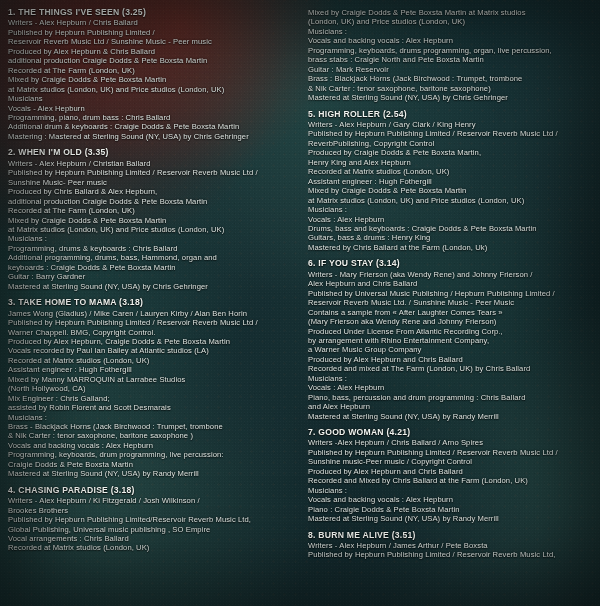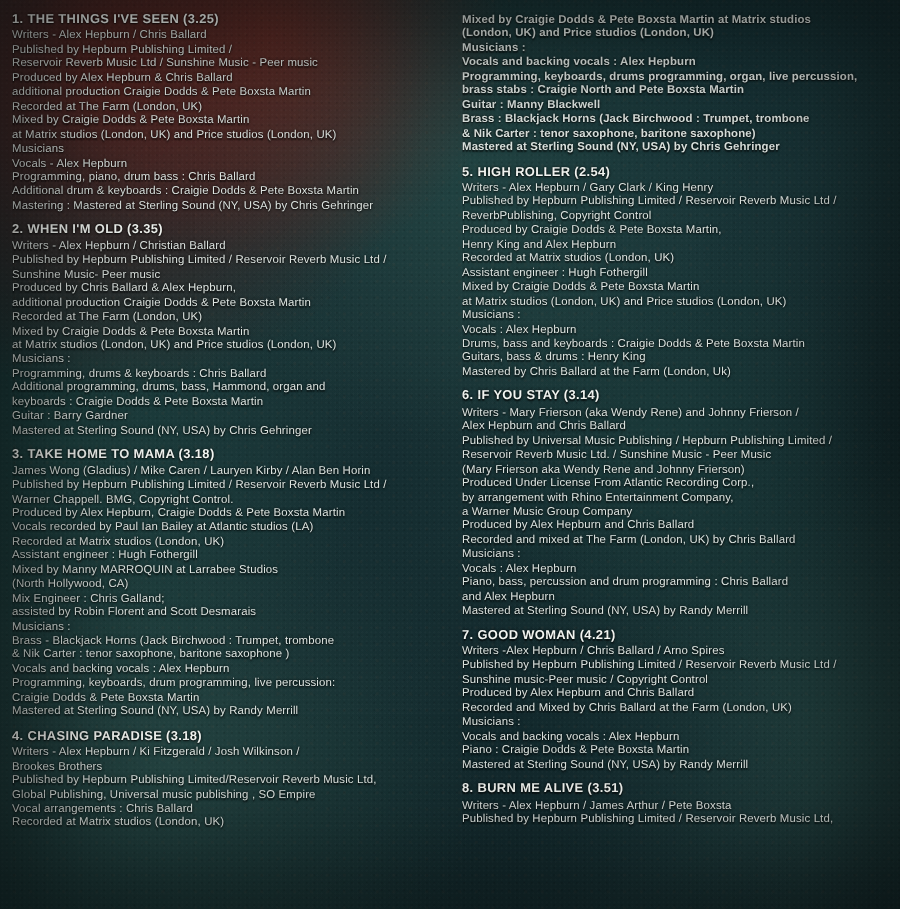--- a/index.html
+++ b/index.html
@@ -66,21 +66,21 @@
   .track { margin-bottom: 7px; }
   .track-title {
     font-weight: bold;
     font-size: 8.6px;
     letter-spacing: 0.25px;
     color: #f2f5f1;
     margin-bottom: 1px;
     white-space: nowrap;
   }
   .credit-line { white-space: nowrap; }
-  .block { margin-bottom: 7px; font-weight: bold; }
+  .block { margin-bottom: 7px; }
 </style>
 </head>
 <body>
 
 <div id="liner">
 
   <div id="col-left" class="col">
       <div class="track">
         <div class="track-title">1. THE THINGS I'VE SEEN (3.25)</div>
         <div class="credit-line">Writers - Alex Hepburn / Chris Ballard</div>
@@ -146,21 +146,21 @@
       </div>
     </div>
   <div id="col-right" class="col">
       <div class="block">
         <div class="credit-line">Mixed by Craigie Dodds &amp; Pete Boxsta Martin at Matrix studios</div>
         <div class="credit-line">(London, UK) and Price studios (London, UK)</div>
         <div class="credit-line">Musicians :</div>
         <div class="credit-line">Vocals and backing vocals : Alex Hepburn</div>
         <div class="credit-line">Programming, keyboards, drums programming, organ, live percussion,</div>
         <div class="credit-line">brass stabs : Craigie North and Pete Boxsta Martin</div>
-        <div class="credit-line">Guitar : Manny Blackwell</div>
+        <div class="credit-line">Guitar : Mark Reservoir</div>
         <div class="credit-line">Brass : Blackjack Horns (Jack Birchwood : Trumpet, trombone</div>
         <div class="credit-line">&amp; Nik Carter : tenor saxophone, baritone saxophone)</div>
         <div class="credit-line">Mastered at Sterling Sound (NY, USA) by Chris Gehringer</div>
       </div>
       <div class="track">
         <div class="track-title">5. HIGH ROLLER (2.54)</div>
         <div class="credit-line">Writers - Alex Hepburn / Gary Clark / King Henry</div>
         <div class="credit-line">Published by Hepburn Publishing Limited / Reservoir Reverb Music Ltd /</div>
         <div class="credit-line">ReverbPublishing, Copyright Control</div>
         <div class="credit-line">Produced by Craigie Dodds &amp; Pete Boxsta Martin,</div>
@@ -174,20 +174,21 @@
         <div class="credit-line">Drums, bass and keyboards : Craigie Dodds &amp; Pete Boxsta Martin</div>
         <div class="credit-line">Guitars, bass &amp; drums : Henry King</div>
         <div class="credit-line">Mastered by Chris Ballard at the Farm (London, Uk)</div>
       </div>
       <div class="track">
         <div class="track-title">6. IF YOU STAY (3.14)</div>
         <div class="credit-line">Writers - Mary Frierson (aka Wendy Rene) and Johnny Frierson /</div>
         <div class="credit-line">Alex Hepburn and Chris Ballard</div>
         <div class="credit-line">Published by Universal Music Publishing / Hepburn Publishing Limited /</div>
         <div class="credit-line">Reservoir Reverb Music Ltd. / Sunshine Music - Peer Music</div>
+        <div class="credit-line">Contains a sample from « After Laughter Comes Tears »</div>
         <div class="credit-line">(Mary Frierson aka Wendy Rene and Johnny Frierson)</div>
         <div class="credit-line">Produced Under License From Atlantic Recording Corp.,</div>
         <div class="credit-line">by arrangement with Rhino Entertainment Company,</div>
         <div class="credit-line">a Warner Music Group Company</div>
         <div class="credit-line">Produced by Alex Hepburn and Chris Ballard</div>
         <div class="credit-line">Recorded  and mixed at The Farm  (London, UK) by Chris Ballard</div>
         <div class="credit-line">Musicians :</div>
         <div class="credit-line">Vocals : Alex Hepburn</div>
         <div class="credit-line">Piano, bass, percussion and drum programming : Chris Ballard</div>
         <div class="credit-line">and Alex Hepburn</div>

